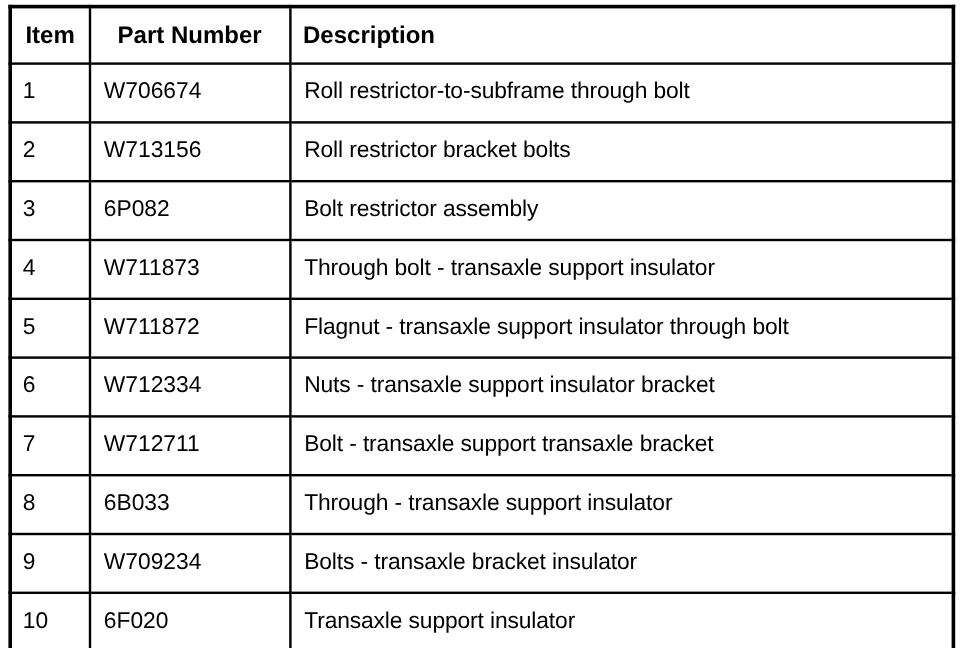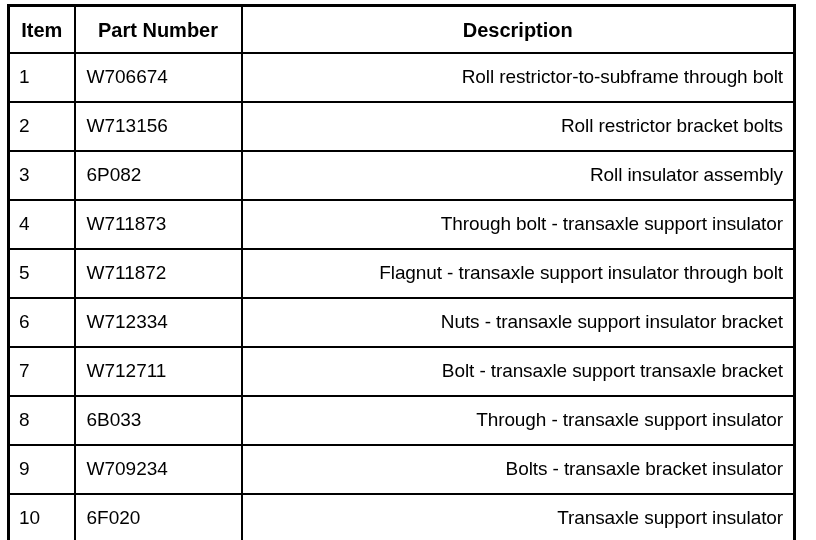--- a/index.html
+++ b/index.html
@@ -52,25 +52,25 @@
   #parts-table thead th {
     font-weight: bold;
     font-size: 20px;
     height: 45px;
   }
   #parts-table thead th.h-item,
   #parts-table thead th.h-part {
     text-align: center;
   }
   #parts-table thead th.h-desc {
-    text-align: center;
+    text-align: left;
   }
   #parts-table td.c-item { padding-left: 9px; }
   #parts-table td.c-part { padding-left: 11px; margin-top: 28px; }
-  #parts-table td.c-desc { padding-left: 11px; letter-spacing: -0.1px; text-align: right; }
+  #parts-table td.c-desc { padding-left: 11px; letter-spacing: -0.1px; }
 </style>
 </head>
 <body>
 
 <div id="page">
   <table id="parts-table">
     <colgroup>
       <col class="col-item">
       <col class="col-part">
       <col class="col-desc">
@@ -89,21 +89,21 @@
         <td class="c-desc">Roll restrictor-to-subframe through bolt</td>
       </tr>
       <tr>
         <td class="c-item">2</td>
         <td class="c-part">W713156</td>
         <td class="c-desc">Roll restrictor bracket bolts</td>
       </tr>
       <tr>
         <td class="c-item">3</td>
         <td class="c-part">6P082</td>
-        <td class="c-desc">Roll insulator assembly</td>
+        <td class="c-desc">Bolt restrictor assembly</td>
       </tr>
       <tr>
         <td class="c-item">4</td>
         <td class="c-part">W711873</td>
         <td class="c-desc">Through bolt - transaxle support insulator</td>
       </tr>
       <tr>
         <td class="c-item">5</td>
         <td class="c-part">W711872</td>
         <td class="c-desc">Flagnut - transaxle support insulator through bolt</td>

